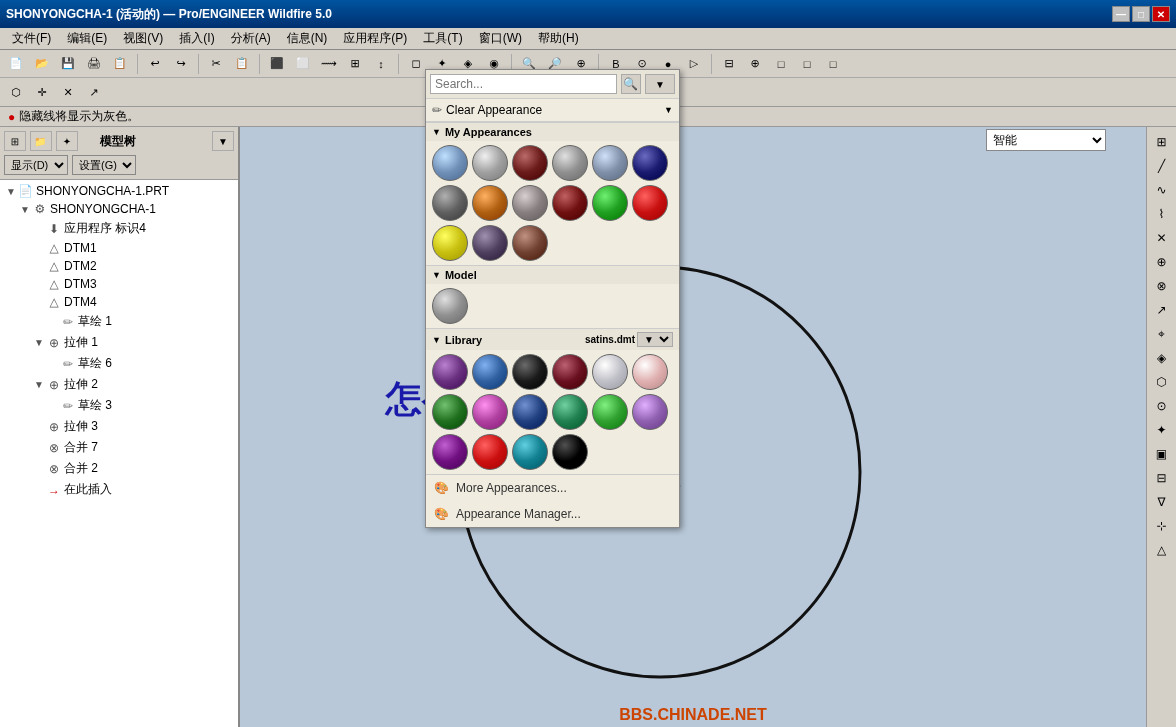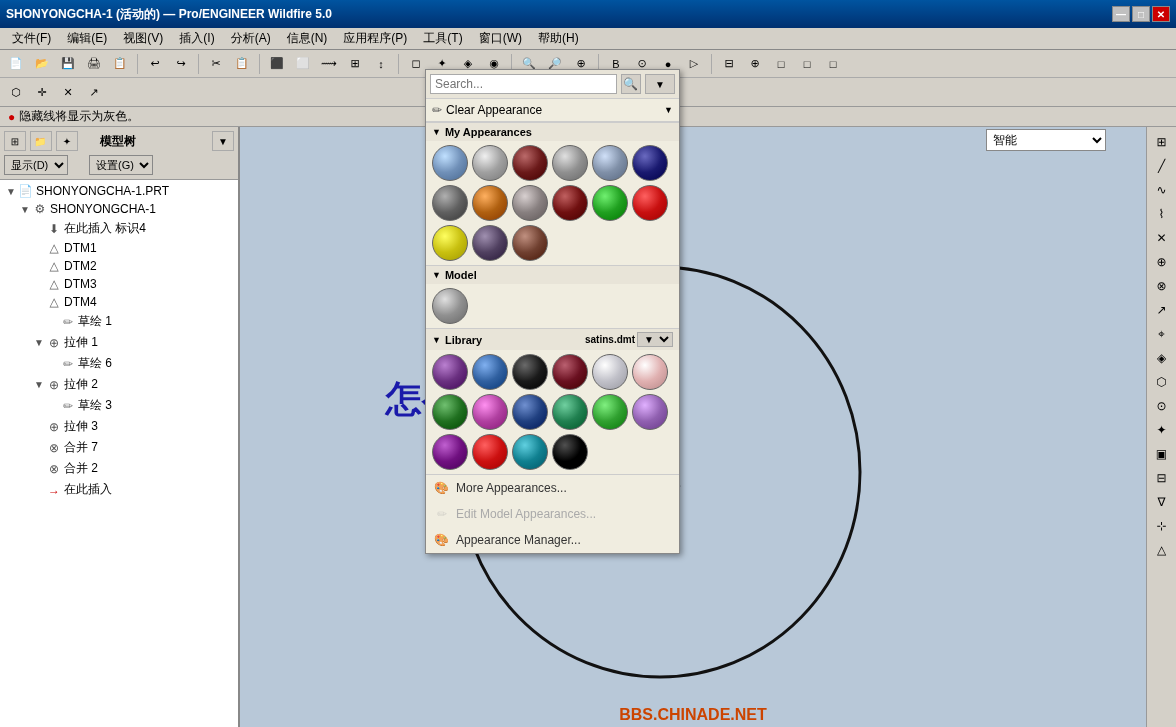--- a/index.html
+++ b/index.html
@@ -134,21 +134,21 @@
       width: 22px; height: 20px;
       background: #d4d0c8;
       border: 1px solid #aaa;
       display: flex; align-items: center; justify-content: center;
       cursor: pointer;
       font-size: 10px;
     }
     #sidebar-controls {
       display: flex;
       align-items: flex-end;
-      gap: 21px;
+      gap: 4px;
     }
     .sidebar-dropdown {
       height: 20px;
       background: #d4d0c8;
       border: 1px solid #888;
       font-size: 11px;
       padding: 0 2px;
       cursor: pointer;
     }
 
@@ -508,21 +508,21 @@
           <span class="tree-indent" style="width:14px; display:inline-block;"></span>
           <span class="tree-expand">▼</span>
           <span class="tree-icon" style="color:#555;">⚙</span>
           <span>SHONYONGCHA-1</span>
         </div>
         <div class="tree-node">
           <span class="tree-indent" style="width:14px; display:inline-block;"></span>
           <span class="tree-indent" style="width:14px; display:inline-block;"></span>
           <span class="tree-expand"></span>
           <span class="tree-icon" style="color:#555;">⬇</span>
-          <span>在此插入 标识4</span>
+          <span>应用程序 标识4</span>
         </div>
         <div class="tree-node">
           <span class="tree-indent" style="width:14px; display:inline-block;"></span>
           <span class="tree-indent" style="width:14px; display:inline-block;"></span>
           <span class="tree-expand"></span>
           <span class="tree-icon" style="color:#666;">△</span>
           <span>DTM1</span>
         </div>
         <div class="tree-node">
           <span class="tree-indent" style="width:14px; display:inline-block;"></span>
@@ -742,22 +742,18 @@
       <div class="swatch" title="red" style="background: radial-gradient(circle at 35% 30%, rgb(255, 96, 96), rgb(204, 16, 16) 50%, rgb(164, 0, 0) 100%);"></div>
       <div class="swatch" title="cyan-dark" style="background: radial-gradient(circle at 35% 30%, rgb(96, 208, 224), rgb(16, 128, 144) 50%, rgb(0, 88, 104) 100%);"></div>
       <div class="swatch" title="black2" style="background: radial-gradient(circle at 35% 30%, rgb(80, 80, 80), rgb(0, 0, 0) 50%, rgb(0, 0, 0) 100%);"></div>
     </div>
 
   <div id="ap-footer">
     <div class="ap-footer-item">
       <div class="ap-footer-icon">🎨</div>
       <span>More Appearances...</span>
     </div>
-    <div class="ap-footer-item disabled">
-      <div class="ap-footer-icon" style="opacity:0.4;">✏</div>
-      <span>Edit Model Appearances...</span>
-    </div>
     <div class="ap-footer-item">
       <div class="ap-footer-icon">🎨</div>
       <span>Appearance Manager...</span>
     </div>
   </div>
 </div>
 
 </body></html>

